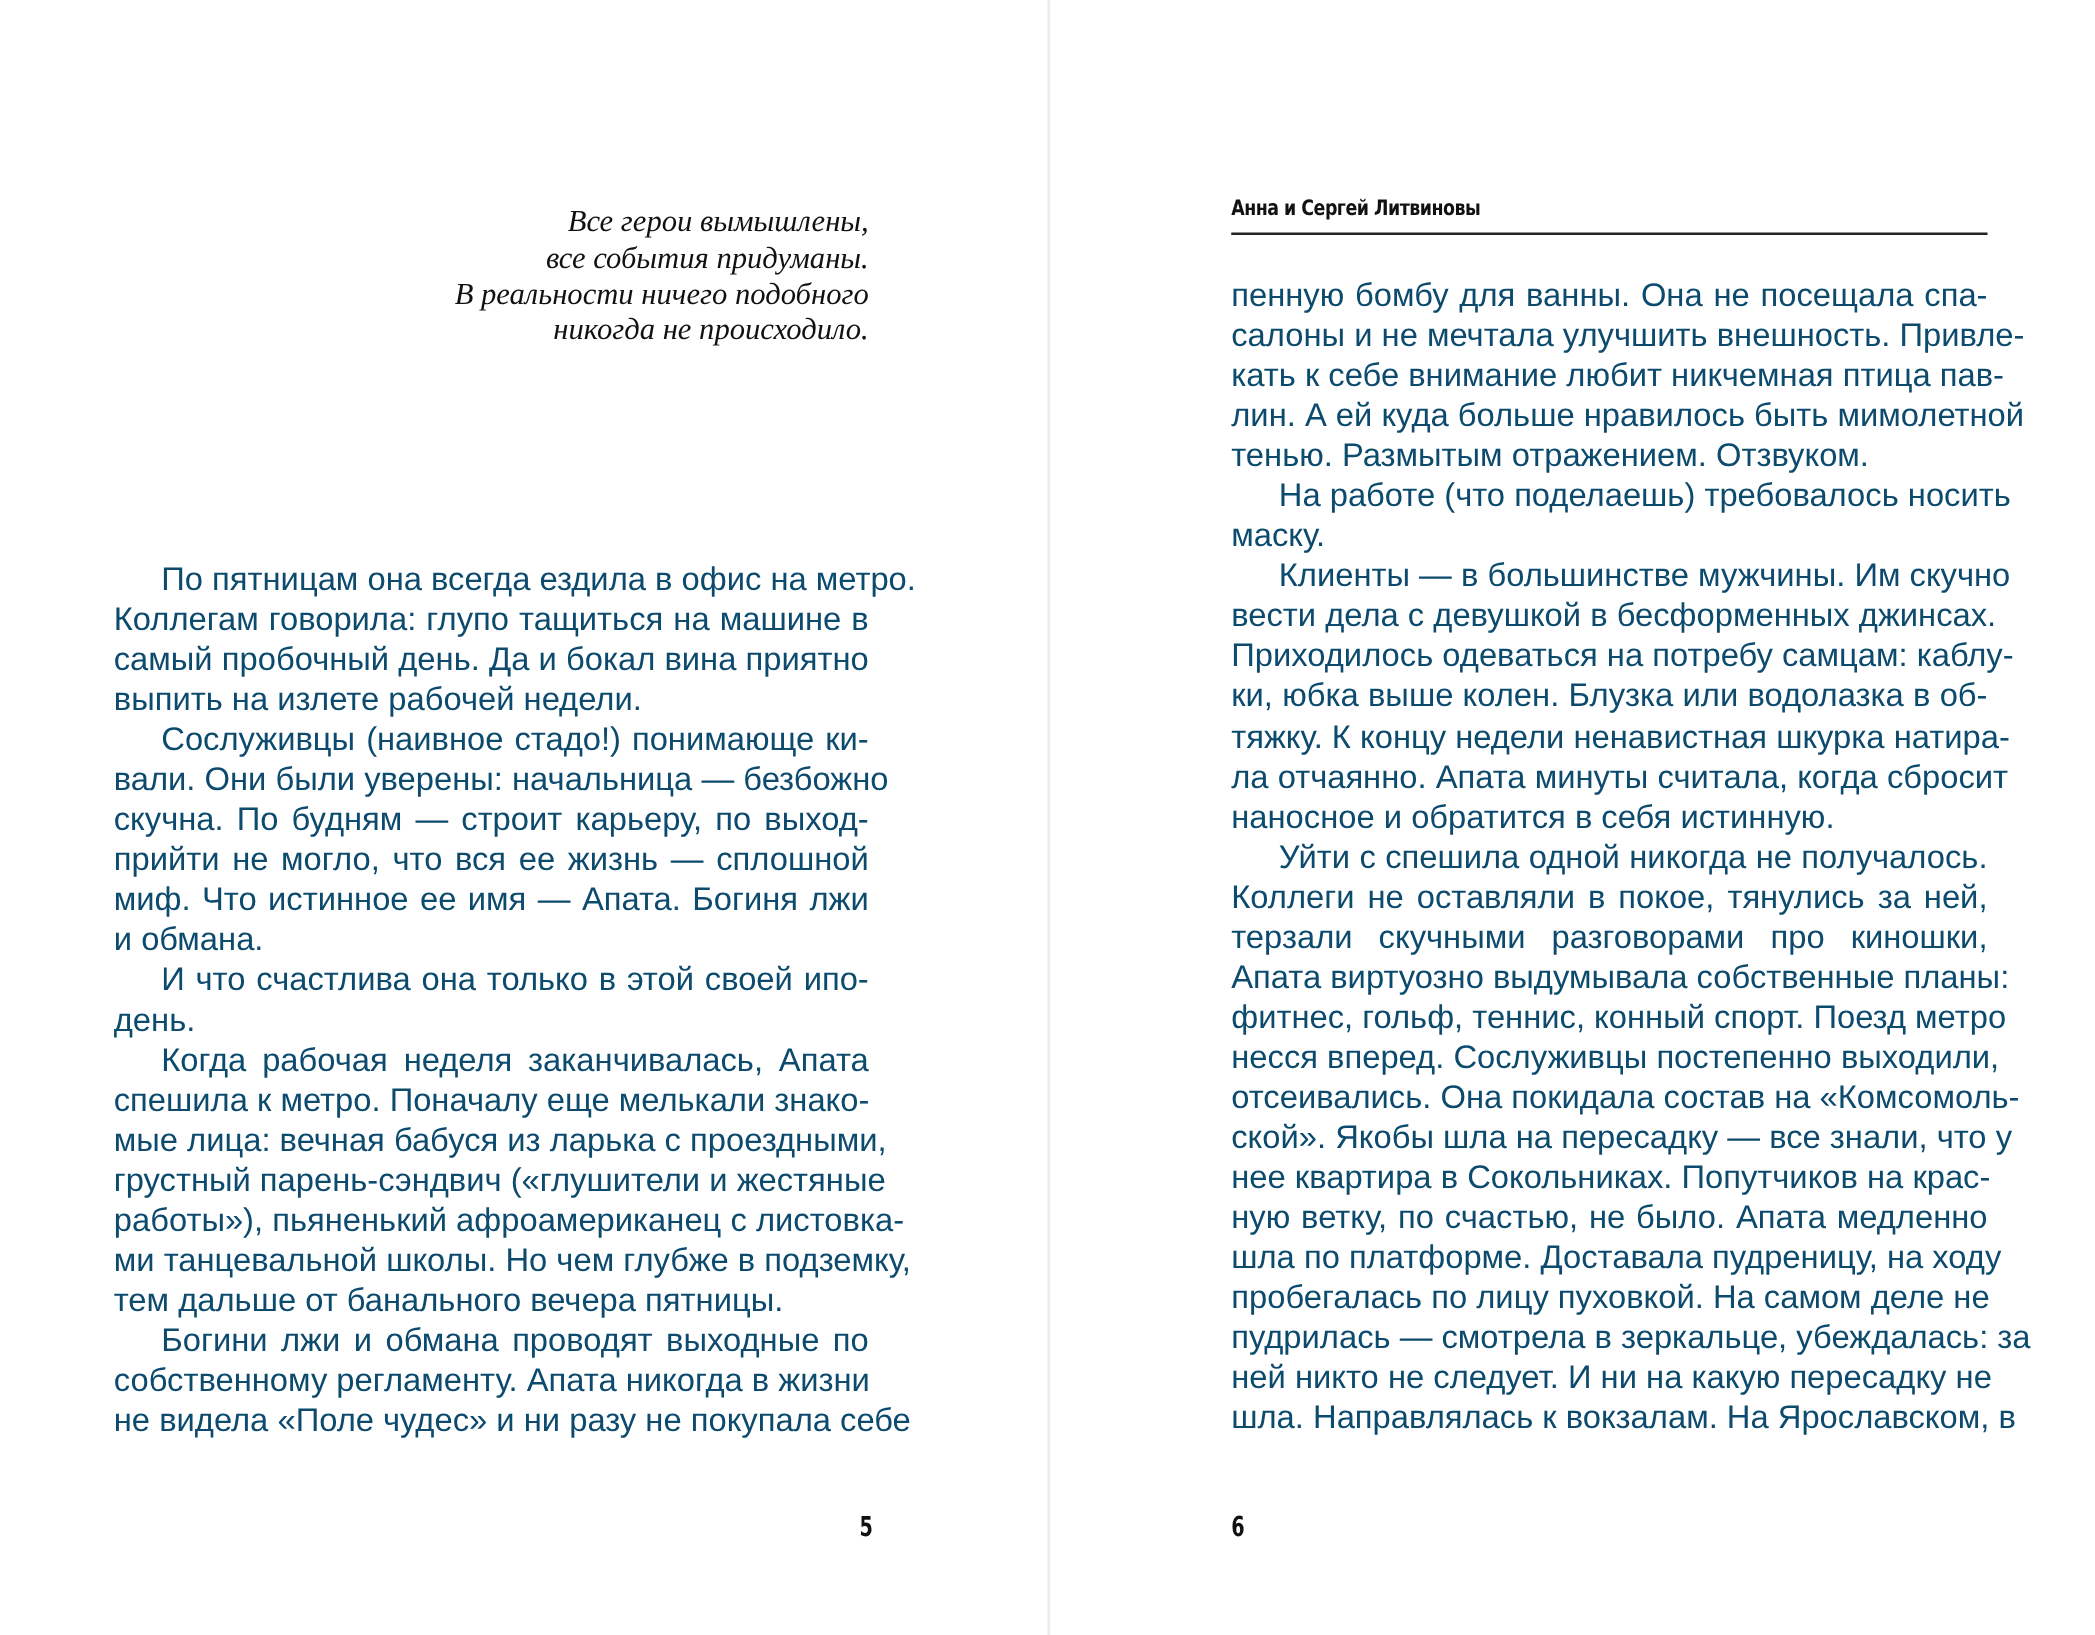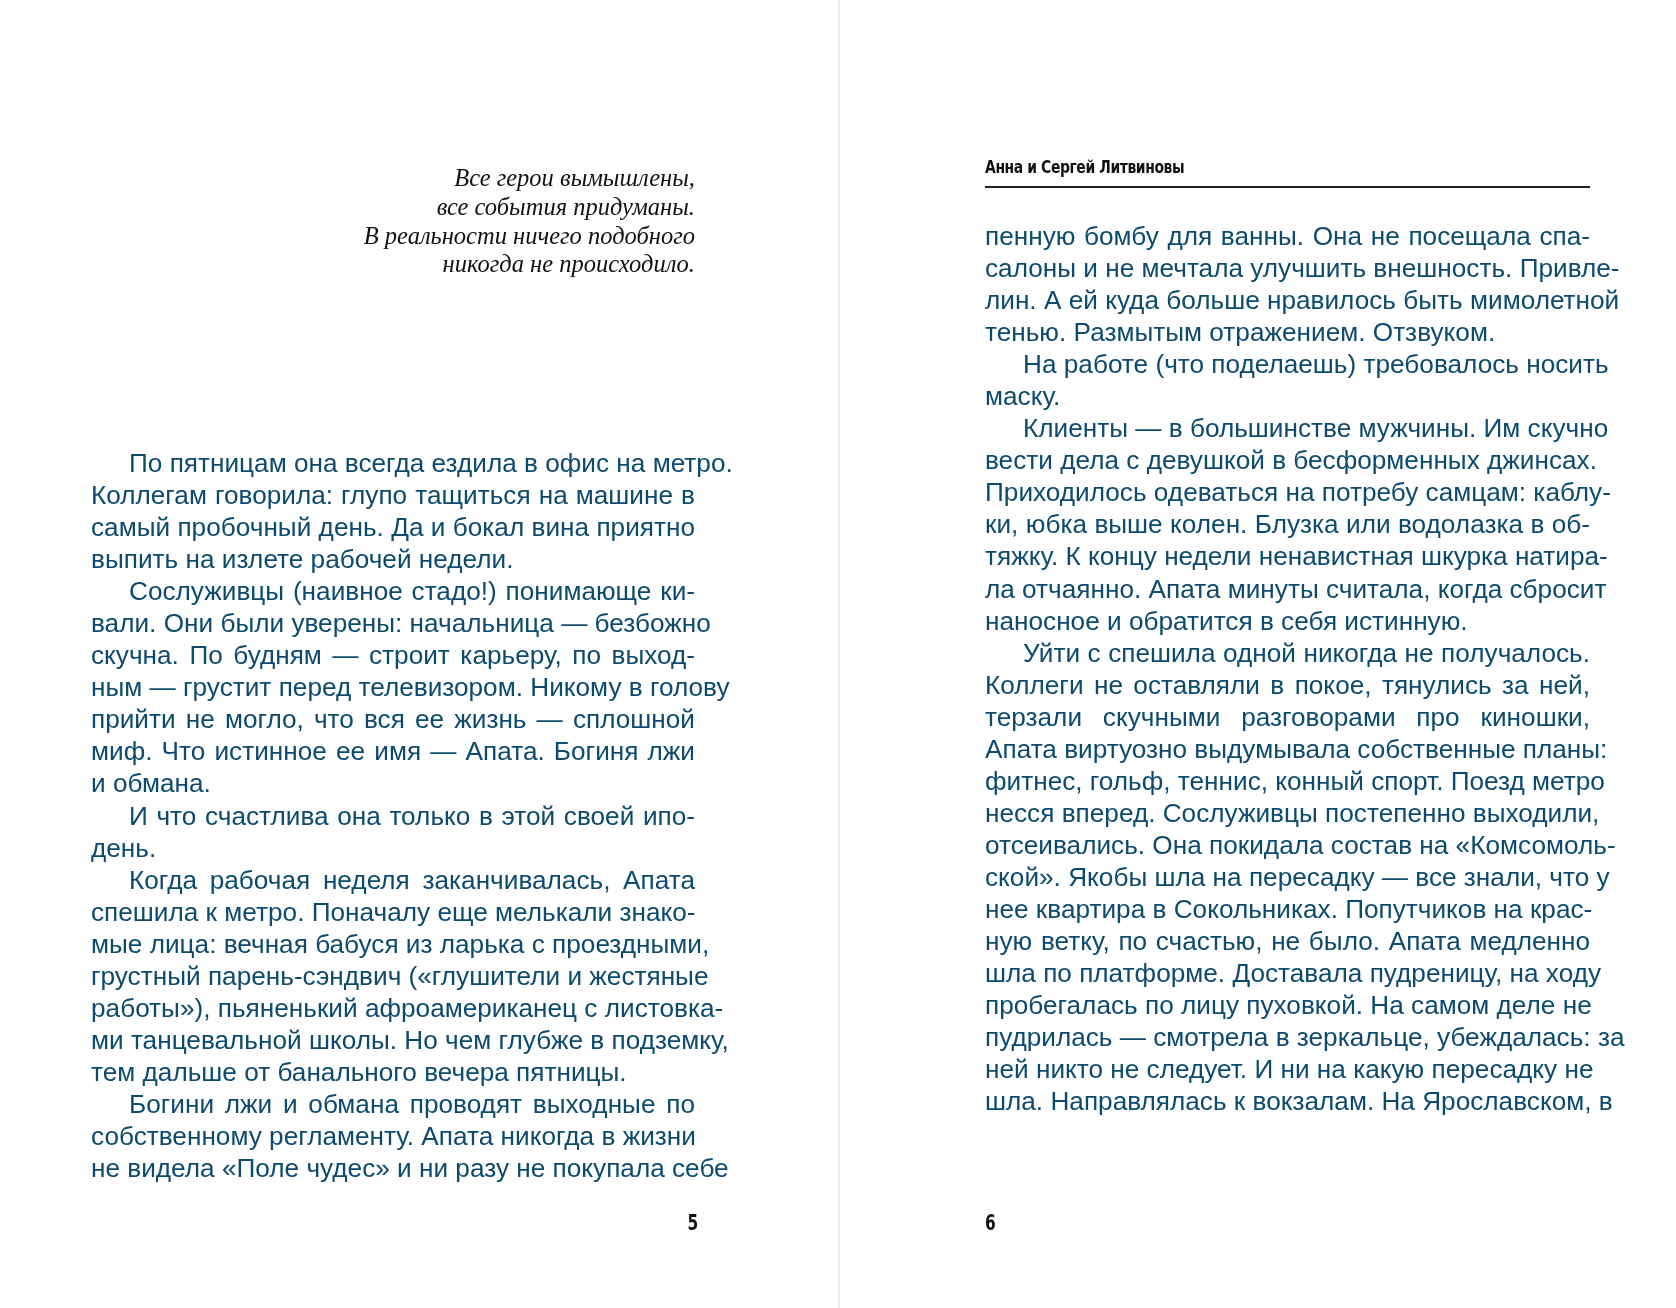--- a/index.html
+++ b/index.html
@@ -57,21 +57,20 @@
       <div>никогда не происходило.</div>
     </div>
     <div class="body-text left-body" id="left-body">
         <span class="line indent">По пятницам она всегда ездила в офис на метро.</span>
         <span class="line">Коллегам говорила: глупо тащиться на машине в</span>
         <span class="line">самый пробочный день. Да и бокал вина приятно</span>
         <span class="line last">выпить на излете рабочей недели.</span>
         <span class="line indent">Сослуживцы (наивное стадо!) понимающе ки-</span>
         <span class="line">вали. Они были уверены: начальница — безбожно</span>
         <span class="line">скучна. По будням — строит карьеру, по выход-</span>
-        <span class="line">ным — грустит перед телевизором. Никому в голову</span>
         <span class="line">прийти не могло, что вся ее жизнь — сплошной</span>
         <span class="line">миф. Что истинное ее имя — Апата. Богиня лжи</span>
         <span class="line last">и обмана.</span>
         <span class="line indent">И что счастлива она только в этой своей ипо-</span>
         <span class="line last">день.</span>
         <span class="line indent">Когда рабочая неделя заканчивалась, Апата</span>
         <span class="line">спешила к метро. Поначалу еще мелькали знако-</span>
         <span class="line">мые лица: вечная бабуся из ларька с проездными,</span>
         <span class="line">грустный парень-сэндвич («глушители и жестяные</span>
         <span class="line">работы»), пьяненький афроамериканец с листовка-</span>
@@ -85,20 +84,21 @@
   </div>
 
   <div class="spine"></div>
 
   <div class="page page-right">
     <div class="running-head">Анна и Сергей Литвиновы</div>
     <div class="head-rule"></div>
     <div class="body-text right-body" id="right-body">
         <span class="line">пенную бомбу для ванны. Она не посещала спа-</span>
         <span class="line">салоны и не мечтала улучшить внешность. Привле-</span>
+        <span class="line">кать к себе внимание любит никчемная птица пав-</span>
         <span class="line">лин. А ей куда больше нравилось быть мимолетной</span>
         <span class="line last">тенью. Размытым отражением. Отзвуком.</span>
         <span class="line indent">На работе (что поделаешь) требовалось носить</span>
         <span class="line last">маску.</span>
         <span class="line indent">Клиенты — в большинстве мужчины. Им скучно</span>
         <span class="line">вести дела с девушкой в бесформенных джинсах.</span>
         <span class="line">Приходилось одеваться на потребу самцам: каблу-</span>
         <span class="line">ки, юбка выше колен. Блузка или водолазка в об-</span>
         <span class="line">тяжку. К концу недели ненавистная шкурка натира-</span>
         <span class="line">ла отчаянно. Апата минуты считала, когда сбросит</span>

